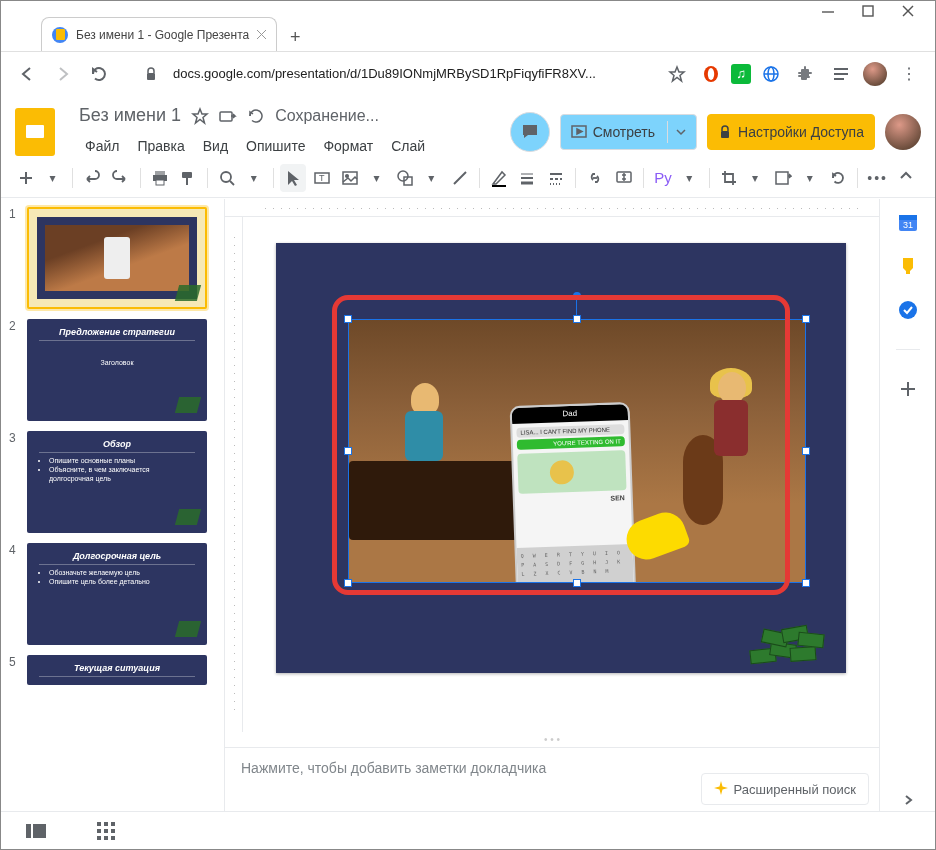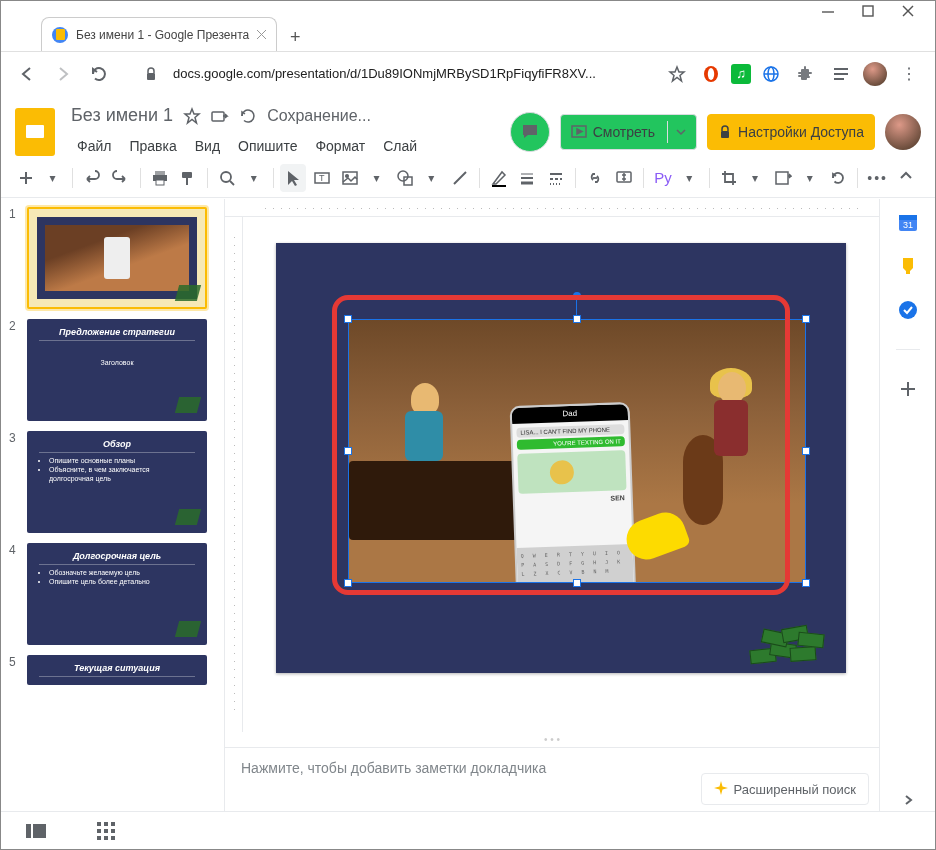--- a/index.html
+++ b/index.html
@@ -22,32 +22,32 @@
 .nav-btn { width: 28px; height: 28px; display: flex; align-items: center; justify-content: center; color: #5f6368; border-radius: 50%; }
 .lock { width: 12px; height: 14px; }
 .addr-text { font-size: 13px; color: #212121; flex: 1; overflow: hidden; white-space: nowrap; text-overflow: ellipsis; }
 .ext-ico { width: 24px; height: 24px; display: flex; align-items: center; justify-content: center; }
 .ext-red { background: #fff; color: #e63900; }
 .ext-green { background: #0bba3a; color: #fff; border-radius: 3px; font-size: 13px; width: 20px; height: 20px; }
 .ext-globe { color: #1a73e8; }
 .avatar-ext { width: 24px; height: 24px; border-radius: 50%; background: radial-gradient(circle at 40% 30%, #d98, #432); }
 
 .ws-top { position: absolute; top: 94px; left: 0; right: 0; }
-.app-header { display: flex; align-items: center; padding: 10px 14px 0 14px; gap: 16px; }
+.app-header { display: flex; align-items: center; padding: 10px 14px 0 14px; gap: 24px; }
 .slides-logo { width: 40px; height: 48px; background: #fbbc04; border-radius: 3px; display: flex; align-items: center; justify-content: center; }
 .slides-logo-inner { width: 18px; height: 13px; background: #fff; border-radius: 1px; }
 .title-area { flex: 1; }
 .doc-title-row { display: flex; align-items: center; gap: 10px; }
 .doc-title { font-size: 18px; color: #5f6368; }
 .title-ico { width: 18px; height: 18px; color: #5f6368; }
 .saving { font-size: 16px; color: #5f6368; }
 .menus { display: flex; gap: 6px; font-size: 14px; color: #3c4043; margin-top: 8px; }
 .menus > span { padding: 4px 6px; border-radius: 4px; cursor: default; }
 .hdr-right { display: flex; align-items: center; gap: 10px; margin-left: auto; }
-.hr-btn { height: 36px; border-radius: 4px; border: 1px solid #dadce0; background: #22c55e; display: flex; align-items: center; padding: 0 10px; gap: 6px; font-size: 14px; color: #3c4043; }
+.hr-btn { height: 36px; border-radius: 4px; border: 1px solid #dadce0; background: #7dd3fc; display: flex; align-items: center; padding: 0 10px; gap: 6px; font-size: 14px; color: #3c4043; }
 .hr-btn.round { width: 40px; height: 40px; border-radius: 50%; justify-content: center; padding: 0; }
 .hr-btn.yellow { background: #fbbc04; border-color: #fbbc04; color: #3c4043; font-weight: 500; }
 .hdr-avatar { width: 36px; height: 36px; border-radius: 50%; background: radial-gradient(circle at 40% 30%, #d98, #432); }
 
 .toolbar { display: flex; align-items: center; padding: 4px 12px; gap: 2px; height: 40px; border-bottom: 1px solid #e8eaed; }
 .tb { width: 28px; height: 28px; display: flex; align-items: center; justify-content: center; color: #5f6368; border-radius: 4px; font-size: 14px; }
 .tb svg { width: 18px; height: 18px; }
 .tb-sep { width: 1px; height: 20px; background: #e0e0e0; margin: 0 4px; }
 .tb-ru { color: #8b5cf6; font-weight: 400; font-size: 15px; }
 .tb-chev-lg { margin-left: auto; width: 32px; }

